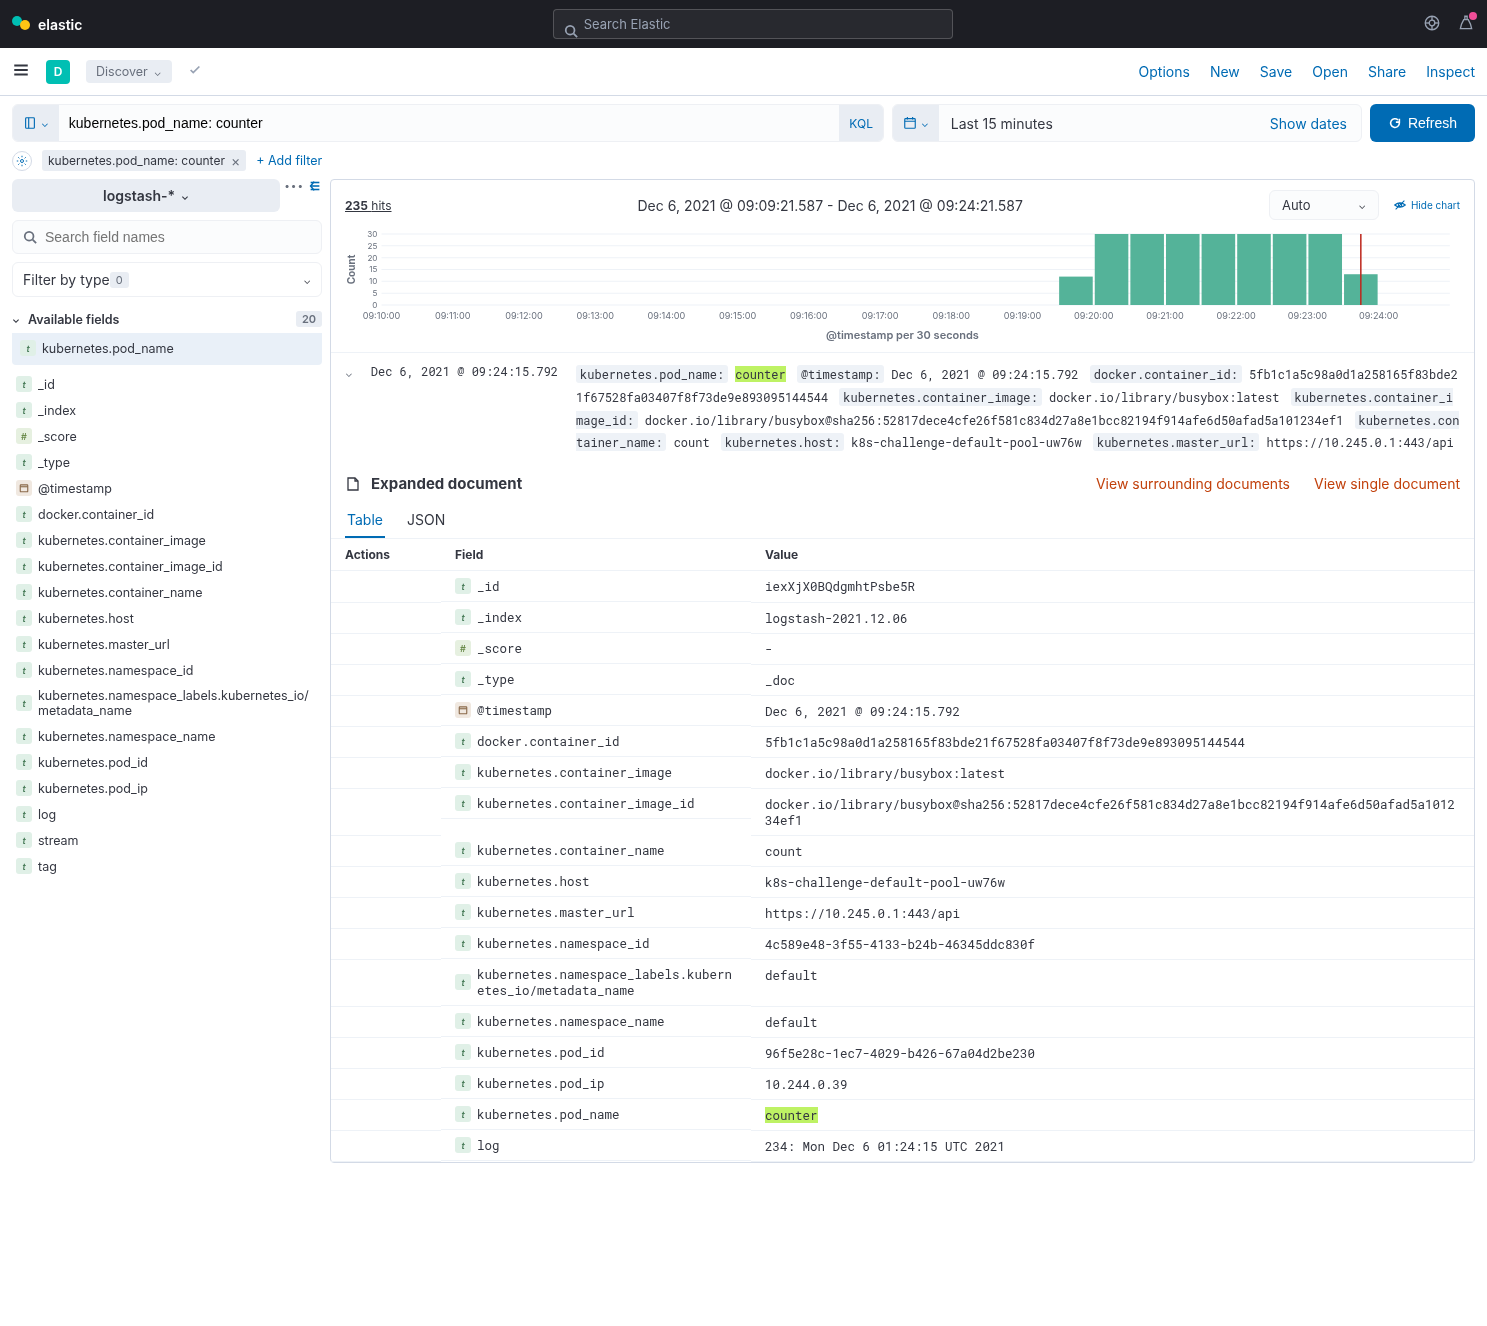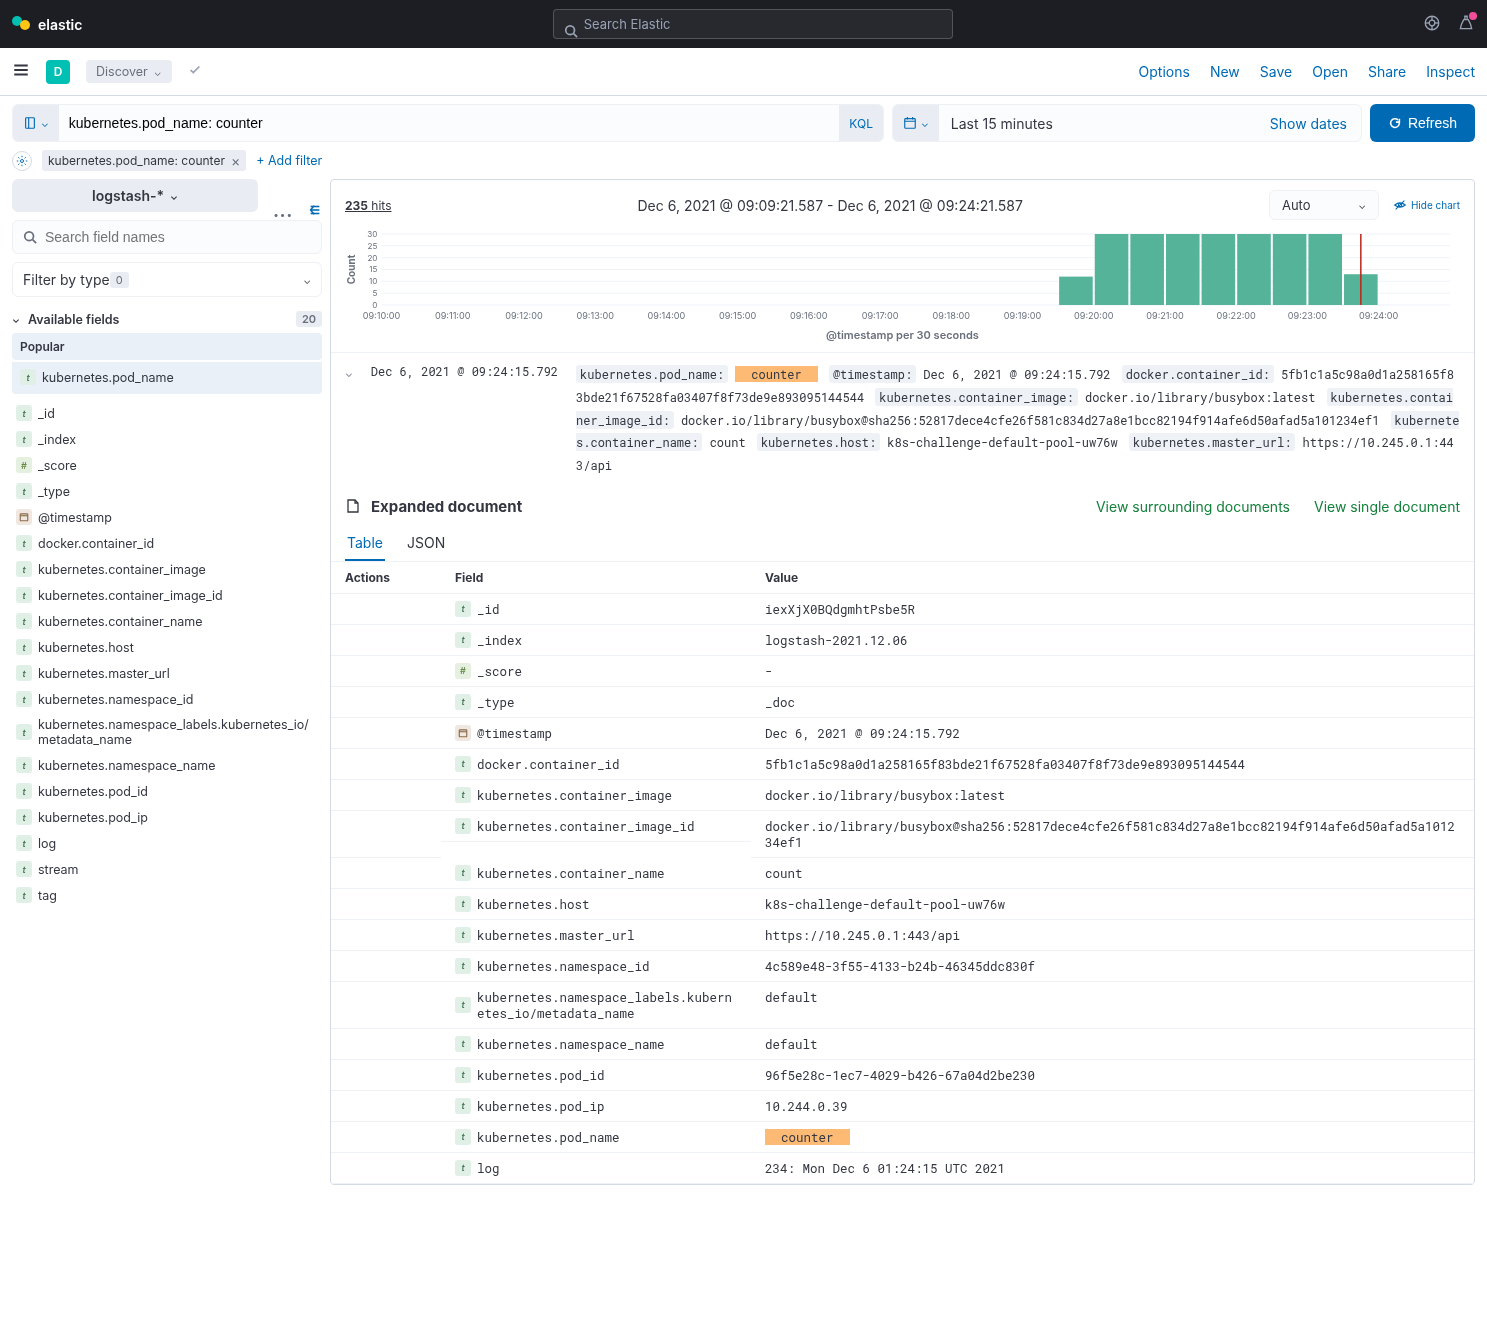--- a/index.html
+++ b/index.html
@@ -468,42 +468,42 @@
     }
     .kvkey {
       background: #eef2f7;
       padding: 1px 4px;
       border-radius: 3px;
     }
     .kvval {
       margin-right: 4px;
     }
     .highlight {
-      background: #fdba74;
-      padding: 0 16px;
+      background: #bef264;
+      padding: 0 0;
     }
     
     
     .expanded-header {
       display: flex;
       align-items: center;
       padding: 10px 14px;
       gap: 10px;
     }
     .expanded-title {
       font-weight: 700;
       font-size: 15px;
     }
     .expanded-links {
       margin-left: auto;
       display: flex;
       gap: 24px;
     }
     .expanded-links a {
-      color: #15803d;
+      color: #c2410c;
       cursor: pointer;
       text-decoration: none;
     }
     .tabs {
       display: flex;
       gap: 20px;
       padding: 0 14px;
       border-bottom: 1px solid #eef2f7;
       align-items: center;
     }
@@ -665,21 +665,21 @@
   <div class="filter-pill">
     <span>kubernetes.pod_name: counter</span>
     <span class="pill-close">×</span>
   </div>
   <span class="add-filter">+ Add filter</span>
 </div>
 
 <div class="main">
 
   <div class="sidebar">
-    <div style="display:flex;gap:15px;align-items:flex-end">
+    <div style="display:flex;gap:4px;align-items:flex-start">
       <div class="index-select" style="flex:1">
         <span>logstash-*</span>
         <span class="chev-down">⌄</span>
       </div>
       <span class="sidebar-icon" style="color:#69707d;font-size:10px;letter-spacing:1px">•••</span>
       <span class="sidebar-icon">
         <svg width="14" height="14" viewBox="0 0 16 16" stroke="currentColor" stroke-width="1.8" fill="none">
             <path d="M7 3 L3 8 L7 13"></path>
             <line x1="3" y1="4" x2="13" y2="4"></line>
             <line x1="3" y1="8" x2="13" y2="8"></line>
@@ -696,23 +696,20 @@
     </div>
     <div class="field-filter">
       <span>Filter by type</span>
       <span class="badge-count">0</span>
       <span style="margin-left:auto" class="chev-down">⌄</span>
     </div>
     <div class="available-fields">
       <span class="chev-down">⌄</span>
       <span>Available fields</span>
       <span class="badge-count">20</span>
-    </div>
-    <div class="popular-section">
-      <div>Popular</div>
     </div>
     <div class="field-list" id="popular-fields" style="background:#e9f0f8;padding:2px 4px 4px;border-radius:0 0 4px 4px;margin-bottom:6px">
         <div class="field-item">
           <span class="field-type-icon ficon-t">t</span>
           <span style="word-break: break-word;">kubernetes.pod_name</span>
         </div>
       </div>
     <div class="field-list" id="all-fields">
         <div class="field-item">
           <span class="field-type-icon ficon-t">t</span>

